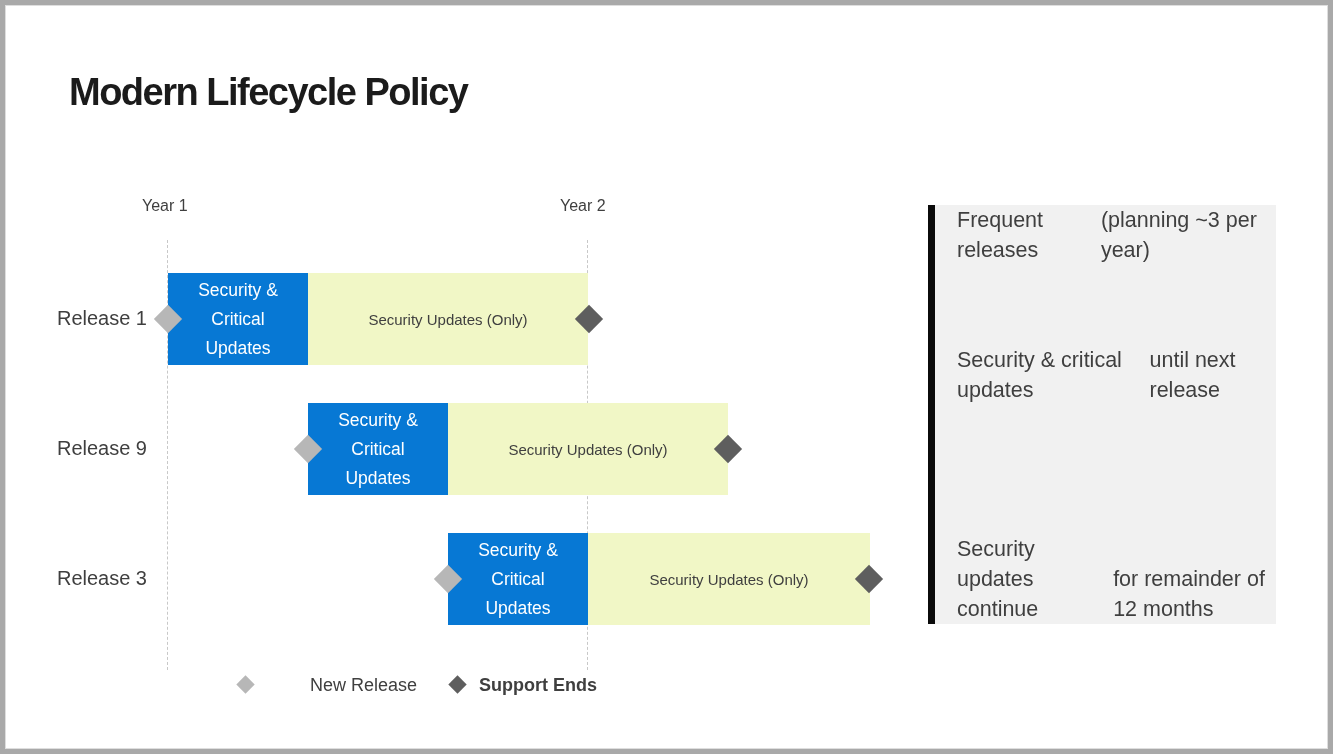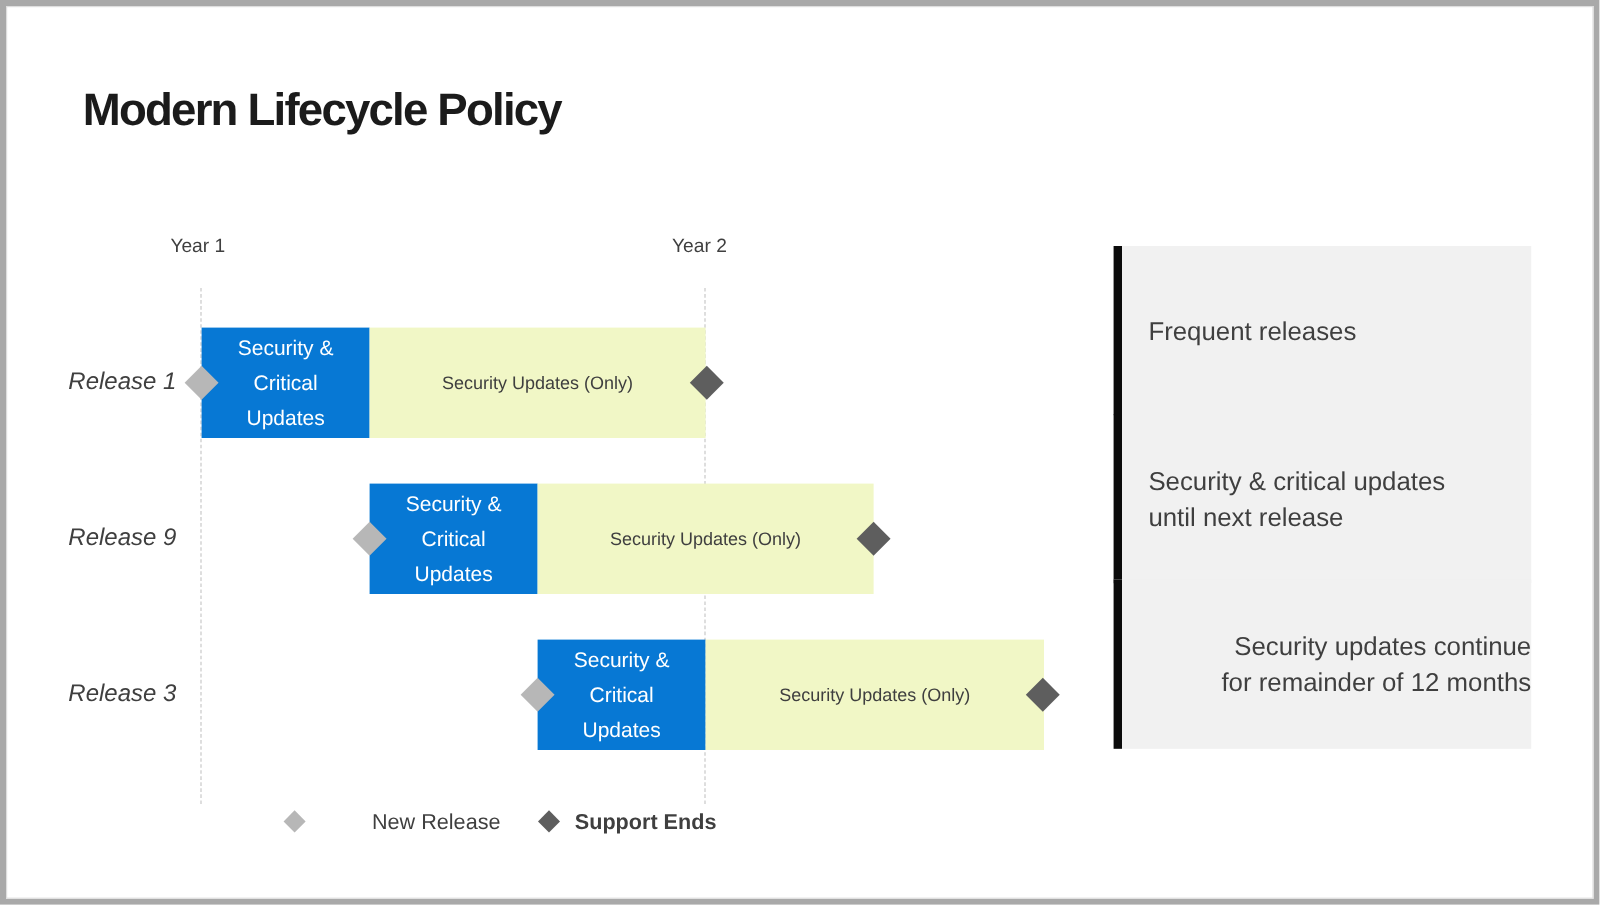--- a/index.html
+++ b/index.html
@@ -88,21 +88,20 @@
 
   .row-label {
     position: absolute;
     left: 37px;
     width: 110px;
     text-align: right;
     font-size: 20px;
     line-height: 26px;
     color: var(--text, #3f3f3f);
     white-space: nowrap;
-    font-style: italic;
   }
   .row1 .row-label { top: 305px; }
   .row2 .row-label { top: 435px; }
   .row3 .row-label { top: 565px; }
 
   .diamond {
     position: absolute;
     width: 20px;
     height: 20px;
     transform: rotate(45deg);
@@ -137,21 +136,21 @@
 
   .callout {
     position: absolute;
     left: 928px;
     width: 348px;
     height: 141px;
     background: var(--callout_bg, #f1f1f1);
     border-left: 7px solid var(--callout_accent, #0b0b0b);
     box-sizing: border-box;
     display: flex;
-    flex-direction: column;
+    flex-direction: row;
     justify-content: center;
     padding-left: 22px;
     font-size: 21.5px;
     line-height: 30px;
     color: var(--text, #3f3f3f);
   }
   .callout-1 { top: 205px; }
   .callout-2 { top: 345px; }
   .callout-3 { top: 483px; align-items: flex-end; }
 </style>
@@ -207,20 +206,21 @@
   <div>
     <div class="legend-diamond diamond-light legend-d1"></div>
     <div class="legend-label legend-l1">New Release</div>
     <div class="legend-diamond diamond-dark legend-d2"></div>
     <div class="legend-label legend-l2">Support Ends</div>
   </div>
 </div>
 
 <div class="callout callout-1">
   <div>Frequent releases</div>
+  <div>(planning ~3 per year)</div>
 </div>
 <div class="callout callout-2">
   <div>Security &amp; critical updates</div>
   <div>until next release</div>
 </div>
 <div class="callout callout-3">
   <div>Security updates continue</div>
   <div>for remainder of 12 months</div>
 </div>
 

